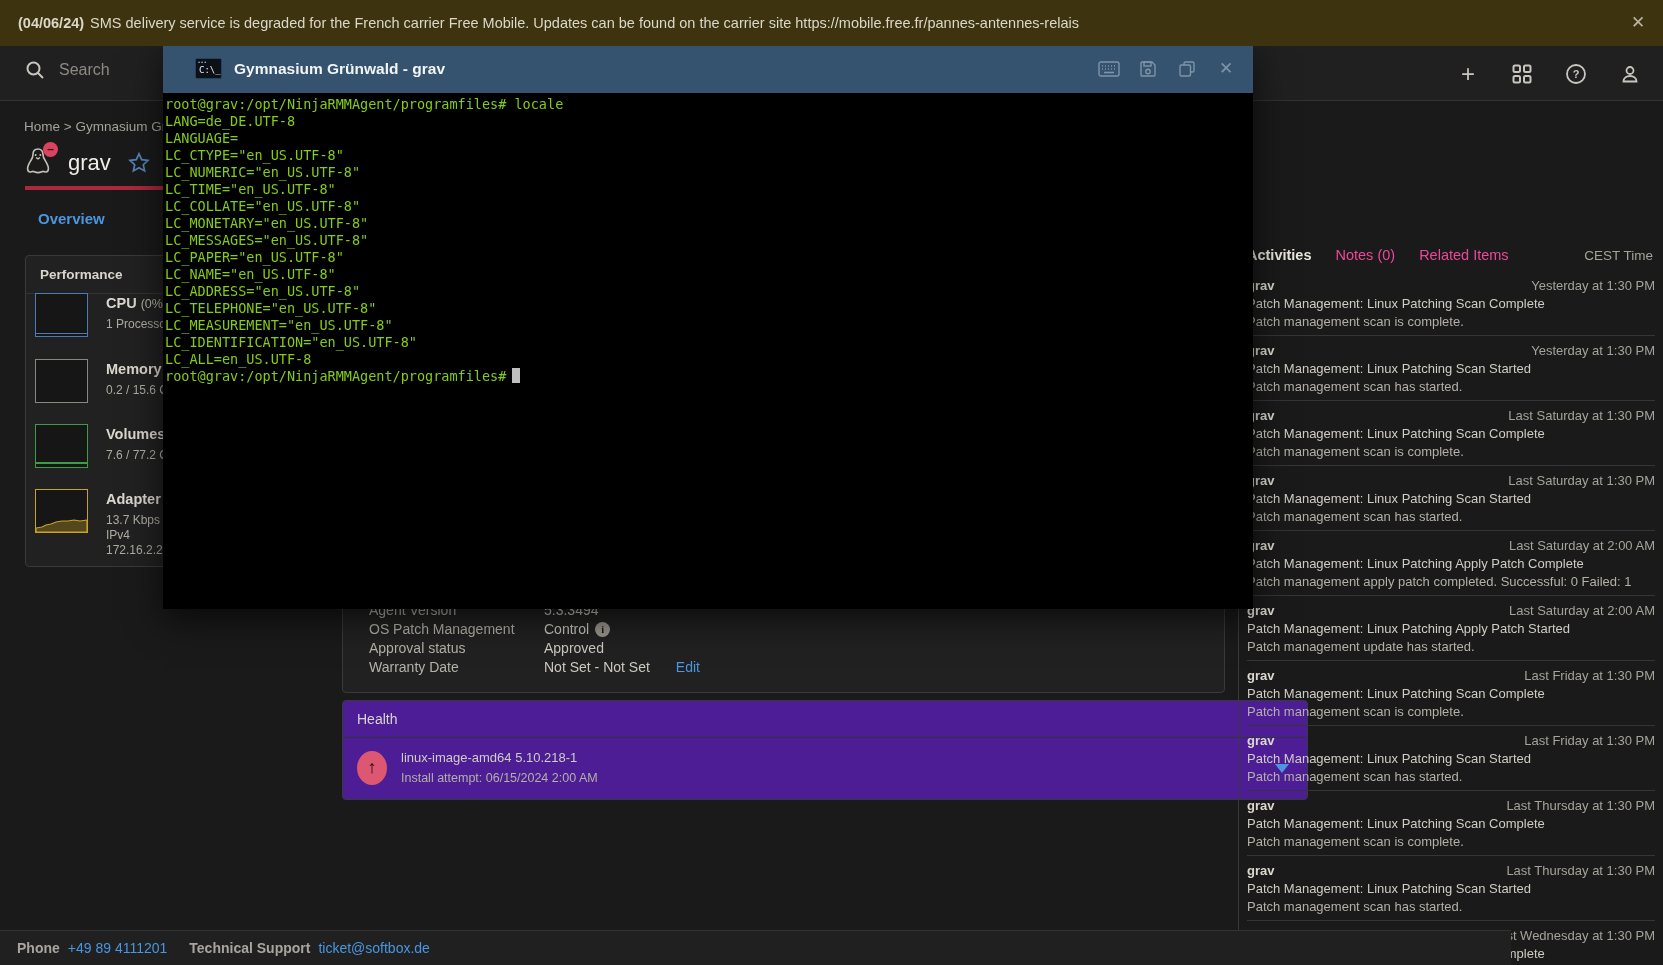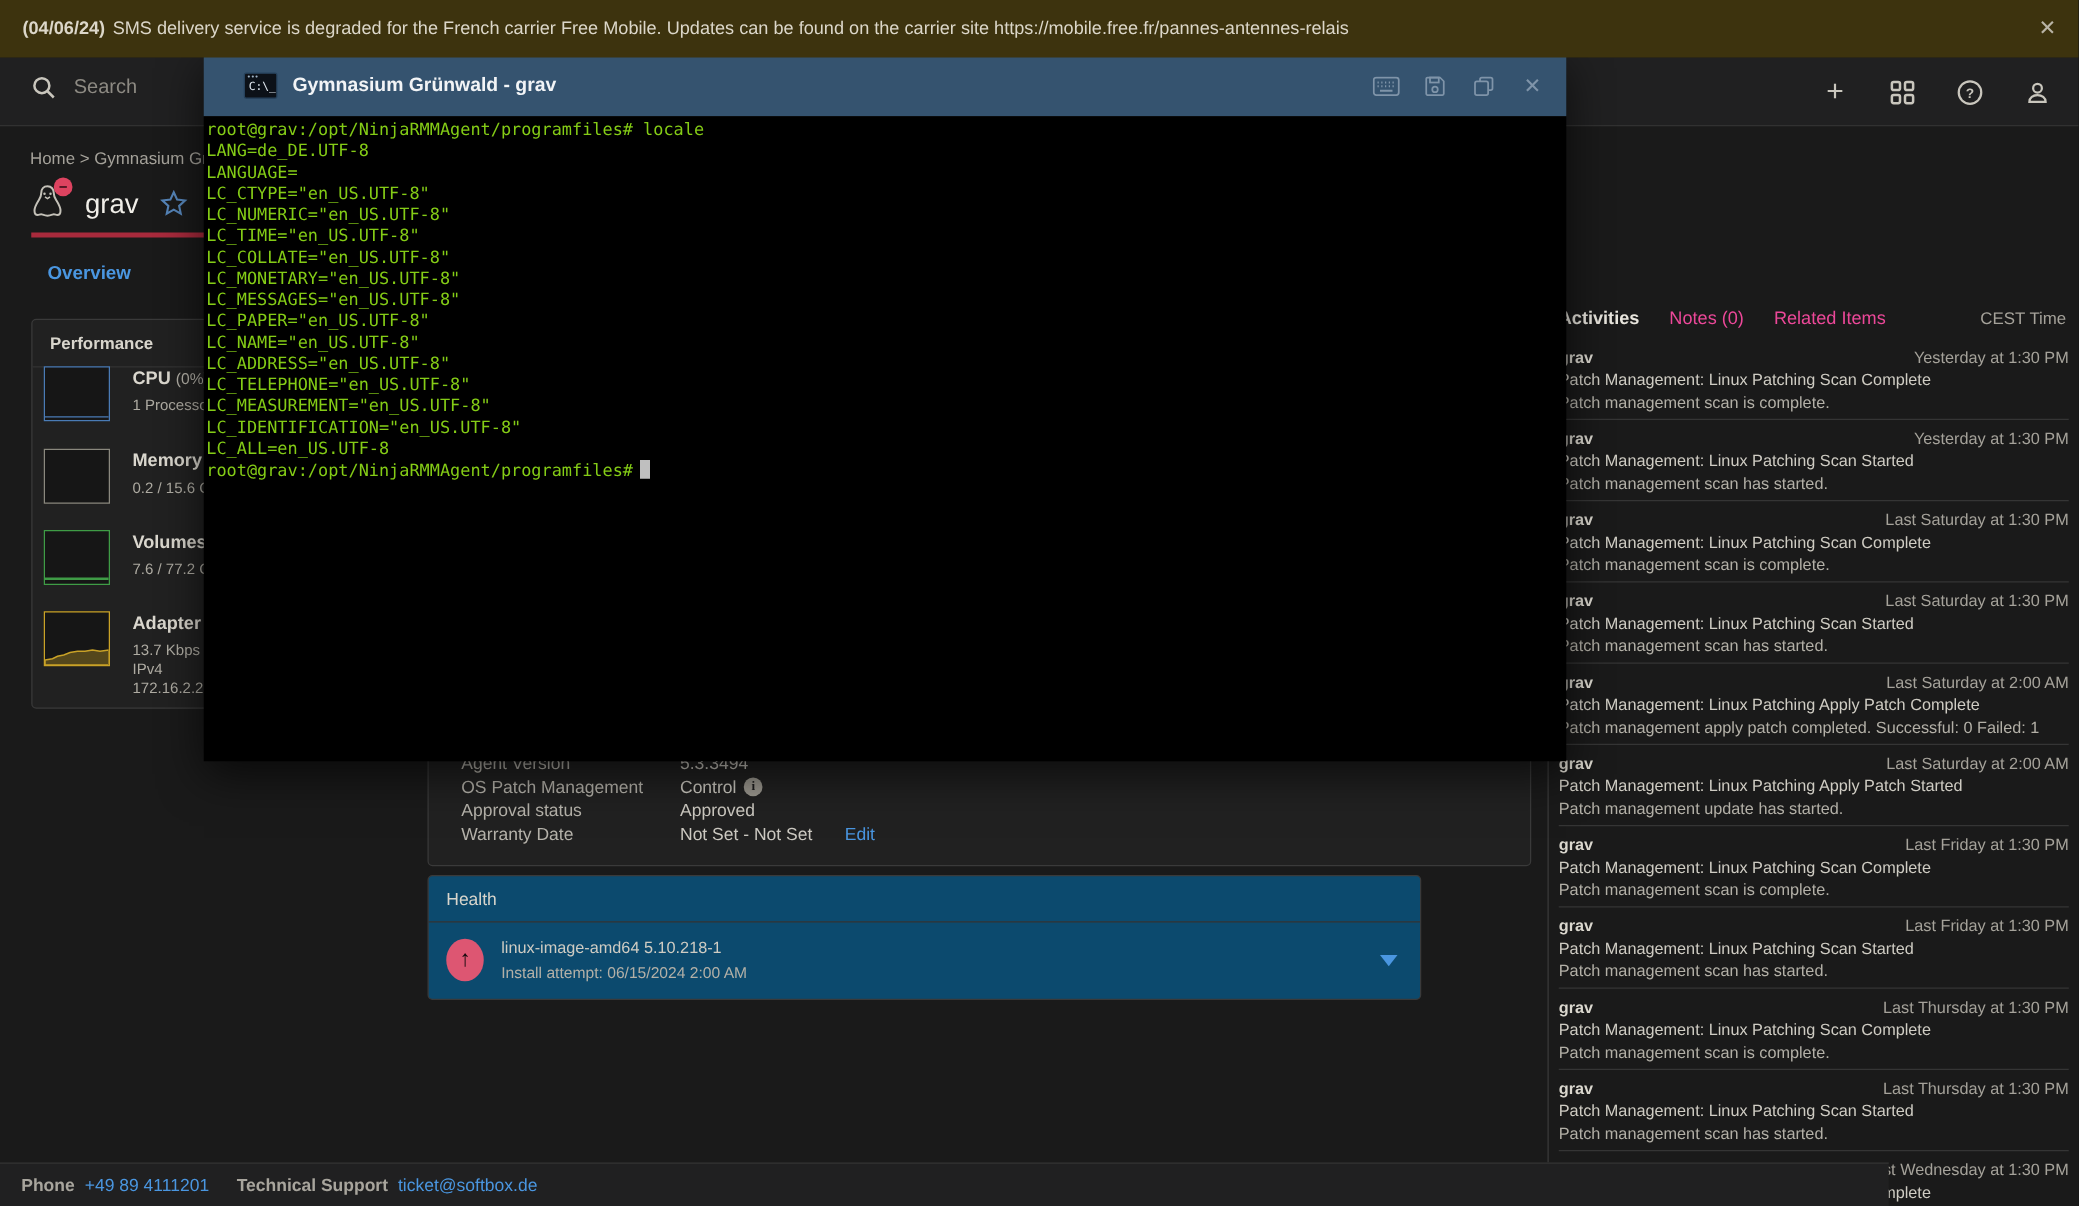--- a/index.html
+++ b/index.html
@@ -70,21 +70,21 @@
   #detailcard { position:absolute; left:342px; top:430px; width:883px; height:263px; background:#212121;
     border:1px solid #3a3a3a; border-radius:4px; z-index:1; }
   .drow { position:absolute; left:26px; font-size:14px; display:flex; white-space:nowrap; }
   .drow .lbl { width:175px; color:#b5b2aa; }
   .drow .val { color:#ccc9c1; display:flex; align-items:center; gap:6px; }
   .infoi { width:15px; height:15px; border-radius:50%; background:#9a978e; color:#1d1d1d; font-size:10.5px;
     font-weight:bold; text-align:center; line-height:15px; font-family:"Liberation Serif", serif; }
   .editlink { color:#4a96e0; margin-left:26px; cursor:pointer; }
 
   
-  #healthcard { position:absolute; left:342px; top:700px; width:795px; height:100px; background:#0c4a6e;
+  #healthcard { position:absolute; left:342px; top:700px; width:966px; height:100px; background:#4c1d95;
     border:1px solid #3a3a3a; border-radius:4px; z-index:1; }
   #healthcard .hdr { padding:10px 14px; color:#d8d5cc; font-size:14px; border-bottom:1px solid #333; }
   .hrow { display:flex; align-items:center; padding:12px 14px; gap:14px; position:relative; }
   .hicon { width:30px; height:34px; border-radius:50%; background:#dd5672; color:#12090c; font-size:18px;
     font-weight:bold; display:flex; align-items:center; justify-content:center; flex:none; }
   .htxt .t1 { color:#cfccc3; font-size:13px; }
   .htxt .t2 { color:#b3b0a7; font-size:12.5px; margin-top:6px; }
   .hcaret { position:absolute; right:18px; top:26px; width:0; height:0; border-left:7px solid transparent;
     border-right:7px solid transparent; border-top:9px solid #4a96e0; cursor:pointer; }
 

